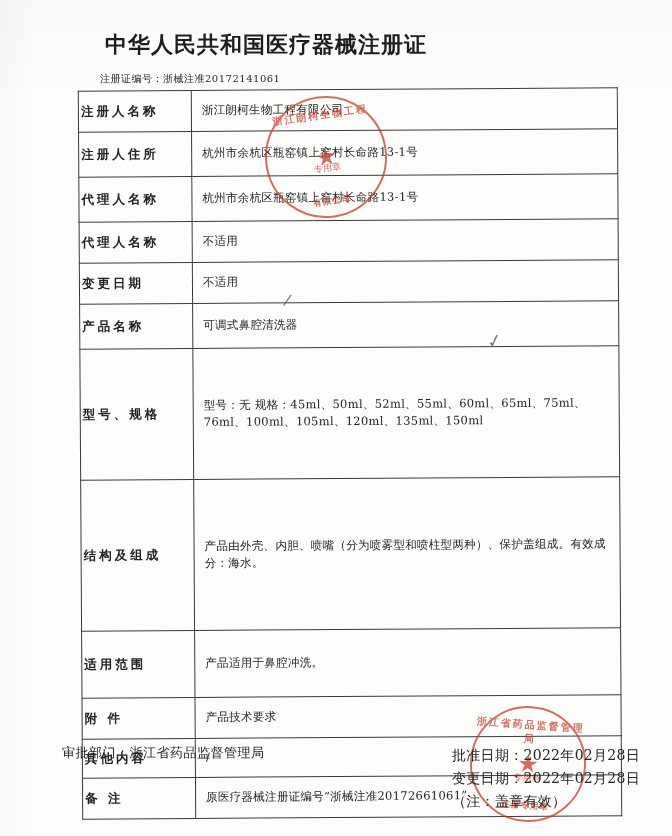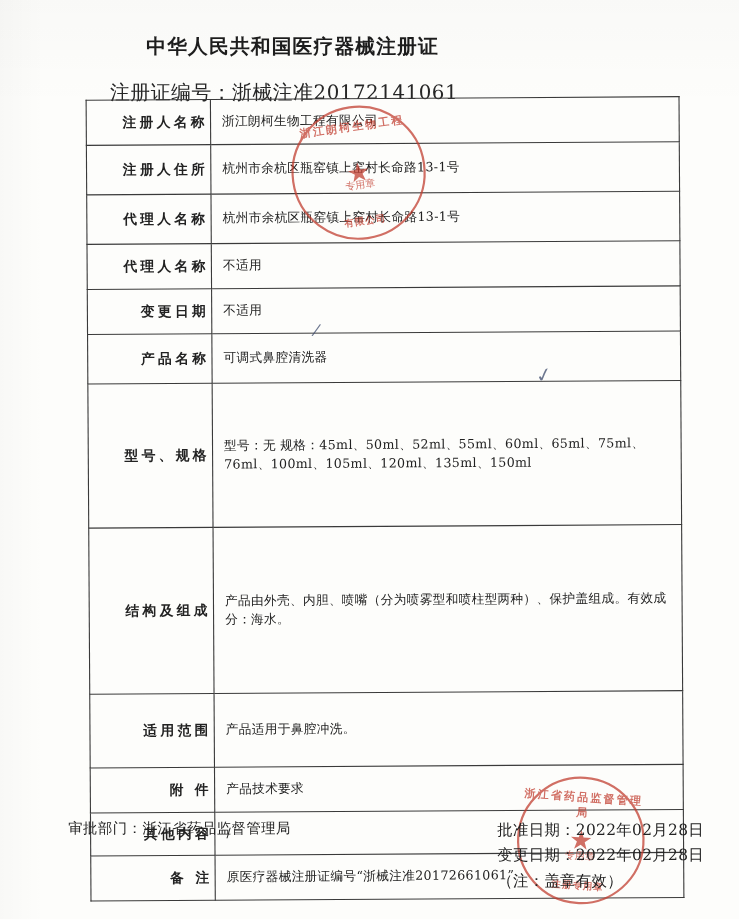--- a/index.html
+++ b/index.html
@@ -25,30 +25,30 @@
       linear-gradient(to bottom, rgba(0,0,0,0.015) 0%, rgba(0,0,0,0) 12%),
       linear-gradient(to right, rgba(0,0,0,0.02) 0%, rgba(0,0,0,0) 6%);
   }
   .doc-title {
     position: absolute;
     top: 30px;
     left: 0;
     width: 532px;
     text-align: center;
     font-family: "DejaVu Serif", serif;
-    font-size: 18px;
+    font-size: 22px;
     font-weight: bold;
     letter-spacing: 1px;
     color: #1d1d1d;
   }
   .reg-no {
     position: absolute;
     top: 72px;
     left: 100px;
-    font-size: 18px;
+    font-size: 10px;
     font-family: "DejaVu Serif", serif;
     color: #262626;
     letter-spacing: 0.5px;
   }
   
   .tbl {
     position: absolute;
     top: 89px;
     left: 80px;
     width: 540px;
@@ -58,21 +58,21 @@
   }
   .tbl td {
     border: 1px solid #3a3a3a;
     vertical-align: middle;
     font-size: 12px;
     line-height: 1.5;
     color: #222;
   }
   td.label {
     width: 108px;
-    text-align: right;
+    text-align: left;
     font-family: "DejaVu Serif", serif;
     font-weight: bold;
     letter-spacing: 3px;
     padding: 4px 2px;
     font-size: 12.5px;
   }
   td.value {
     padding: 5px 8px 5px 10px;
     font-family: "DejaVu Serif", serif;
     font-size: 11.5px;

